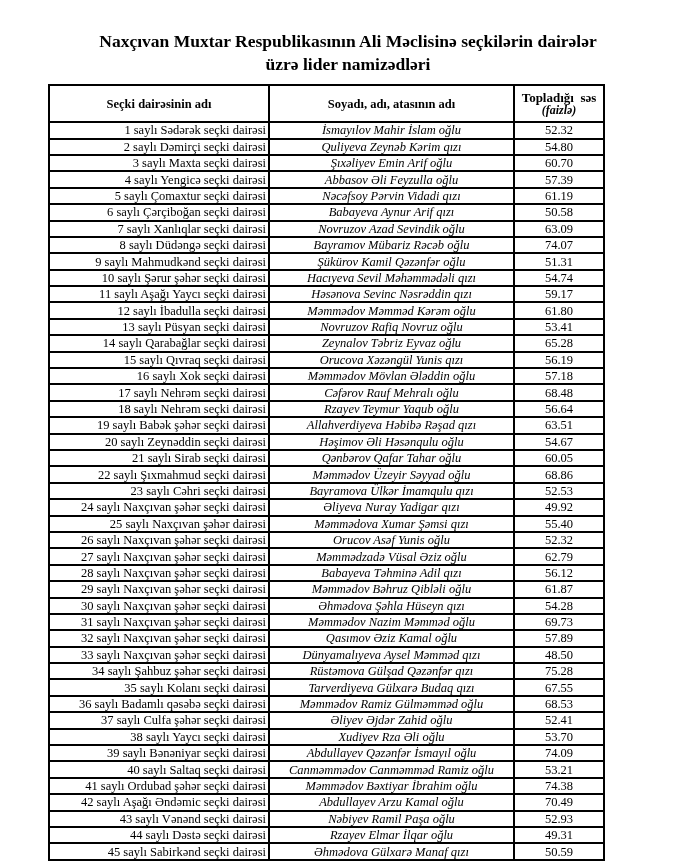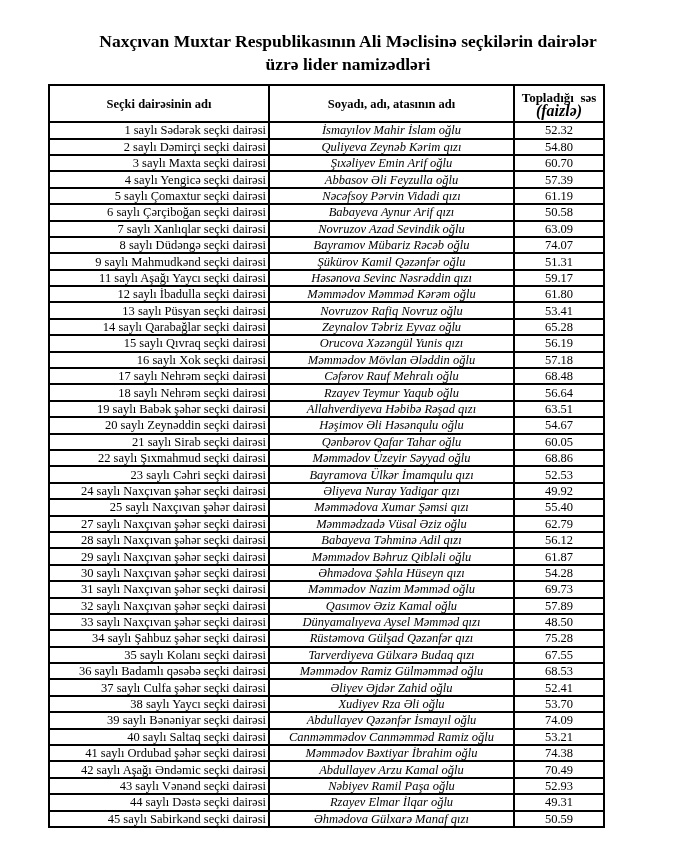--- a/index.html
+++ b/index.html
@@ -53,21 +53,21 @@
   .col-votes   { width: 84px; }
   table.results td {
     height: 14.4px;
     padding: 0 2px;
     vertical-align: middle;
   }
   td.col-district { text-align: right; padding-left: 4px; }
   td.col-name    { text-align: center; font-style: italic; }
   td.col-votes   { text-align: center; margin-left: 24px; }
   .votes-main { white-space: pre; font-weight: bold; font-size: 13px; }
-  .votes-sub  { font-style: italic; font-weight: bold; font-size: 16px; line-height: 11px; }
+  .votes-sub  { font-style: italic; font-weight: bold; font-size: 12px; line-height: 11px; }
 </style>
 </head>
 <body>
 
 <div class="page">
 
   <h1 class="doc-title">Naxçıvan Muxtar Respublikasının Ali Məclisinə seçkilərin dairələr üzrə lider namizədləri</h1>
 
   <table class="results">
     <thead>
@@ -120,20 +120,25 @@
           <td class="col-district">8 saylı Düdəngə seçki dairəsi</td>
           <td class="col-name">Bayramov Mübariz Rəcəb oğlu</td>
           <td class="col-votes">74.07</td>
         </tr>
         <tr>
           <td class="col-district">9 saylı Mahmudkənd seçki dairəsi</td>
           <td class="col-name">Şükürov Kamil Qəzənfər oğlu</td>
           <td class="col-votes">51.31</td>
         </tr>
         <tr>
+          <td class="col-district">10 saylı Şərur şəhər seçki dairəsi</td>
+          <td class="col-name">Hacıyeva Sevil Məhəmmədəli qızı</td>
+          <td class="col-votes">54.74</td>
+        </tr>
+        <tr>
           <td class="col-district">11 saylı Aşağı Yaycı seçki dairəsi</td>
           <td class="col-name">Həsənova Sevinc Nəsrəddin qızı</td>
           <td class="col-votes">59.17</td>
         </tr>
         <tr>
           <td class="col-district">12 saylı İbadulla seçki dairəsi</td>
           <td class="col-name">Məmmədov Məmməd Kərəm oğlu</td>
           <td class="col-votes">61.80</td>
         </tr>
         <tr>
@@ -195,20 +200,25 @@
           <td class="col-district">24 saylı Naxçıvan şəhər seçki dairəsi</td>
           <td class="col-name">Əliyeva Nuray Yadigar qızı</td>
           <td class="col-votes">49.92</td>
         </tr>
         <tr>
           <td class="col-district">25 saylı Naxçıvan şəhər dairəsi</td>
           <td class="col-name">Məmmədova Xumar Şəmsi qızı</td>
           <td class="col-votes">55.40</td>
         </tr>
         <tr>
+          <td class="col-district">26 saylı Naxçıvan şəhər seçki dairəsi</td>
+          <td class="col-name">Orucov Asəf Yunis oğlu</td>
+          <td class="col-votes">52.32</td>
+        </tr>
+        <tr>
           <td class="col-district">27 saylı Naxçıvan şəhər seçki dairəsi</td>
           <td class="col-name">Məmmədzadə Vüsal Əziz oğlu</td>
           <td class="col-votes">62.79</td>
         </tr>
         <tr>
           <td class="col-district">28 saylı Naxçıvan şəhər seçki dairəsi</td>
           <td class="col-name">Babayeva Təhminə Adil qızı</td>
           <td class="col-votes">56.12</td>
         </tr>
         <tr>

